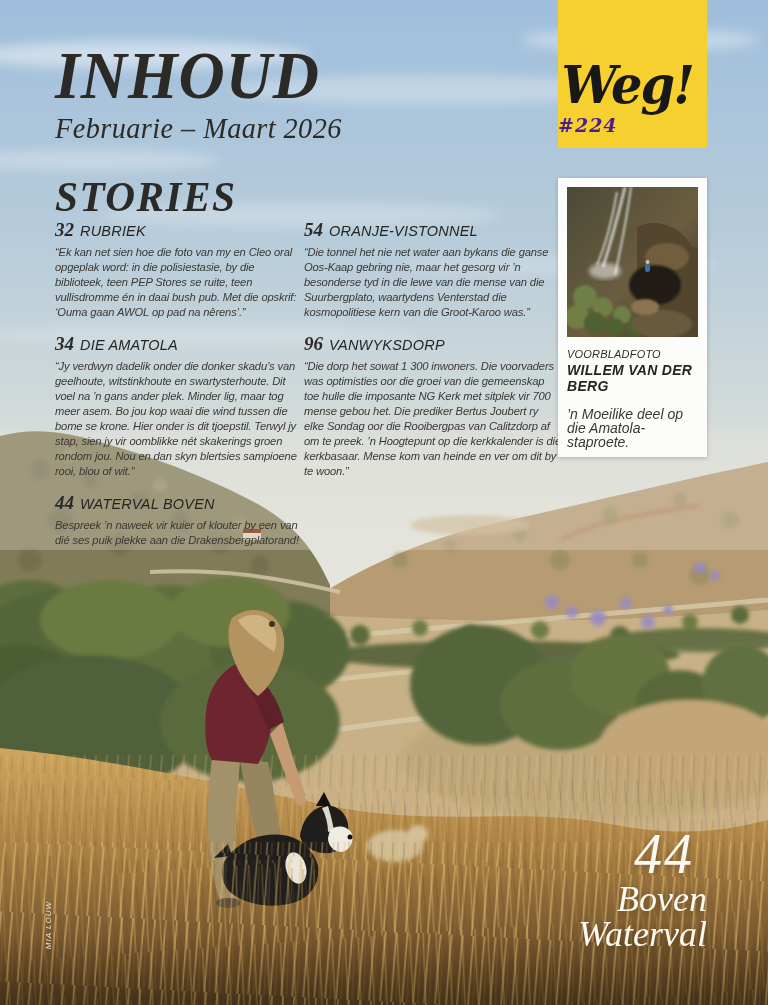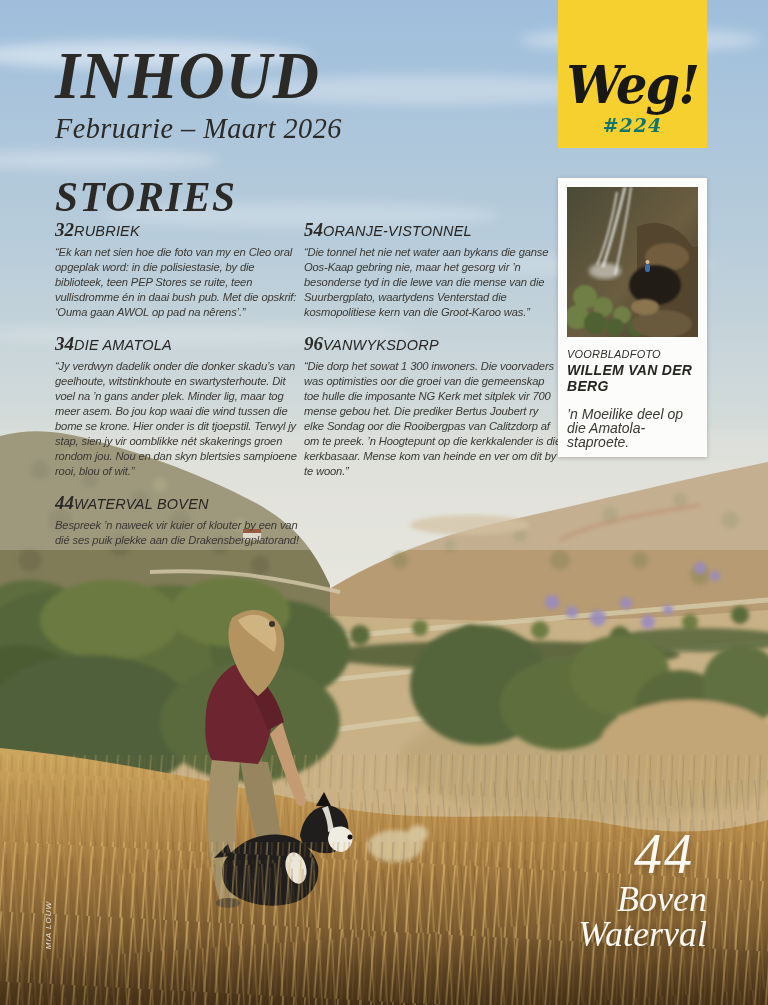--- a/index.html
+++ b/index.html
@@ -23,37 +23,37 @@
   }
   .section-heading{
     position:absolute;left:55px;top:172px;margin:0;
     font-family:"Liberation Serif",serif;font-weight:700;font-size:43px;
     letter-spacing:1.5px;color:#2b2a27;transform:scaleX(.96);transform-origin:left top;
   }
 
   
   .logo-box{
     position:absolute;left:558px;top:0;width:149px;height:148px;
-    background:#f6d02e;display:flex;flex-direction:column;align-items:center;justify-content:flex-end;
+    background:#f6d02e;display:flex;flex-direction:column;align-items:flex-start;justify-content:flex-end;
     padding-bottom:12px;box-sizing:border-box;
   }
   .logo-name{
     font-family:"DejaVu Serif",serif;font-weight:700;font-size:52px;line-height:1;
     color:#181816;letter-spacing:-2px;transform:scaleX(.95);
   }
   .logo-issue{
-    font-family:"DejaVu Serif",serif;font-weight:700;font-size:19px;color:#0f766e;margin-top:3px;letter-spacing:1px;
+    font-family:"DejaVu Serif",serif;font-weight:700;font-size:19px;color:#4c1d95;margin-top:3px;letter-spacing:1px;
   }
 
   
   .col{position:absolute;top:219px;}
   .col-left{left:55px;width:244px;}
   .col-right{left:304px;width:257px;}
   .story{margin:0 0 13px 0;}
-  .story h3{margin:0;display:flex;align-items:baseline;}
+  .story h3{margin:0;display:flex;align-items:baseline;gap:6px;}
   .story .num{
     font-family:"Liberation Serif",serif;font-weight:700;font-size:19px;color:#2b2a27;
   }
   .story .title{
     font-size:14.5px;letter-spacing:.2px;color:#262522;font-weight:400;
   }
   .story p{
     margin:4px 0 0 0;font-size:11.2px;line-height:15px;color:#3a3833;letter-spacing:-.15px;
   }
 

